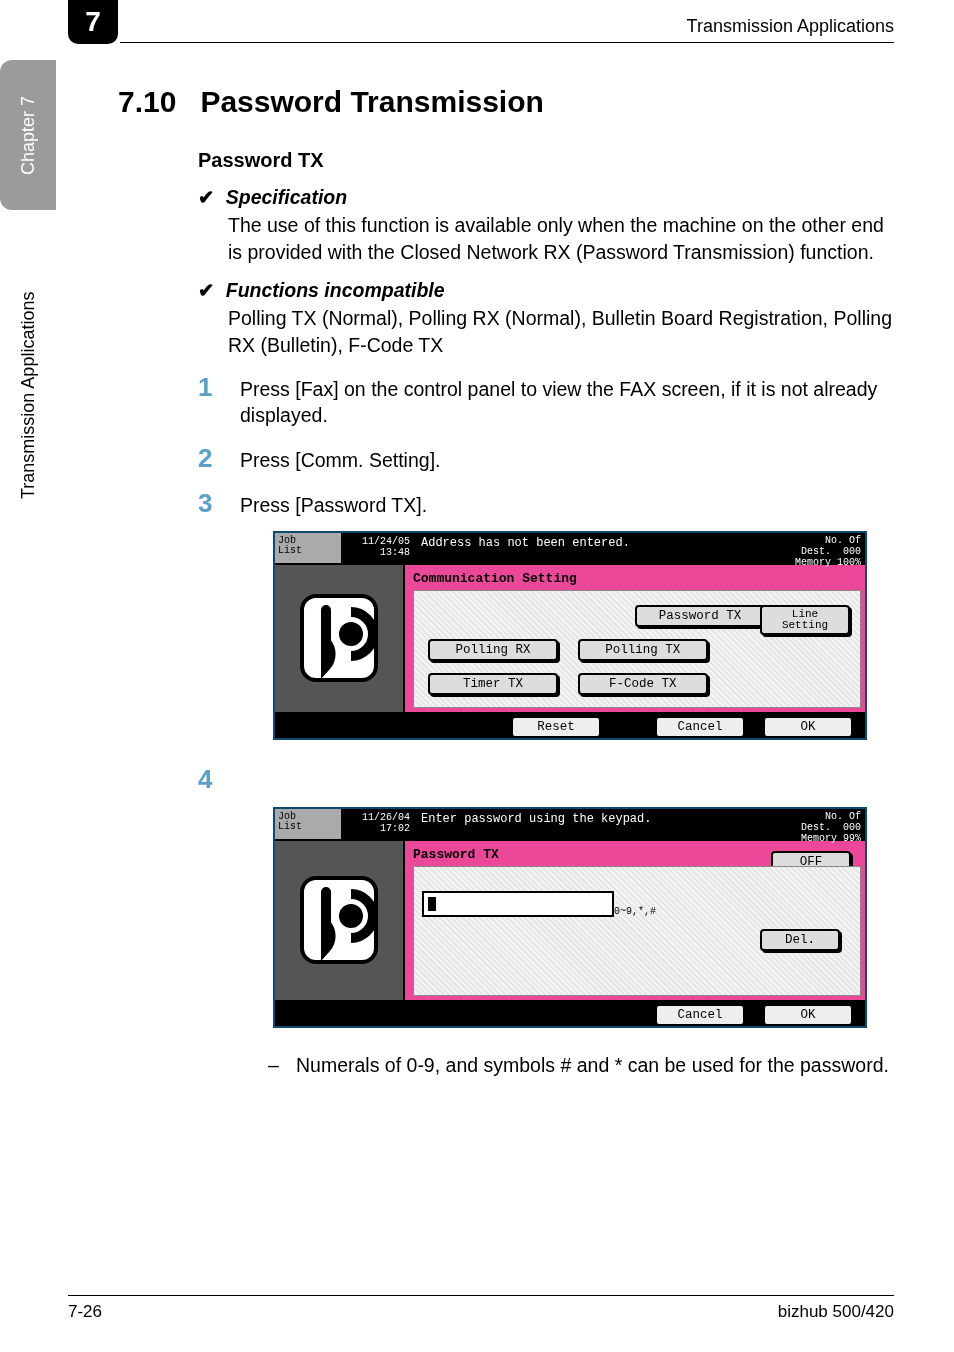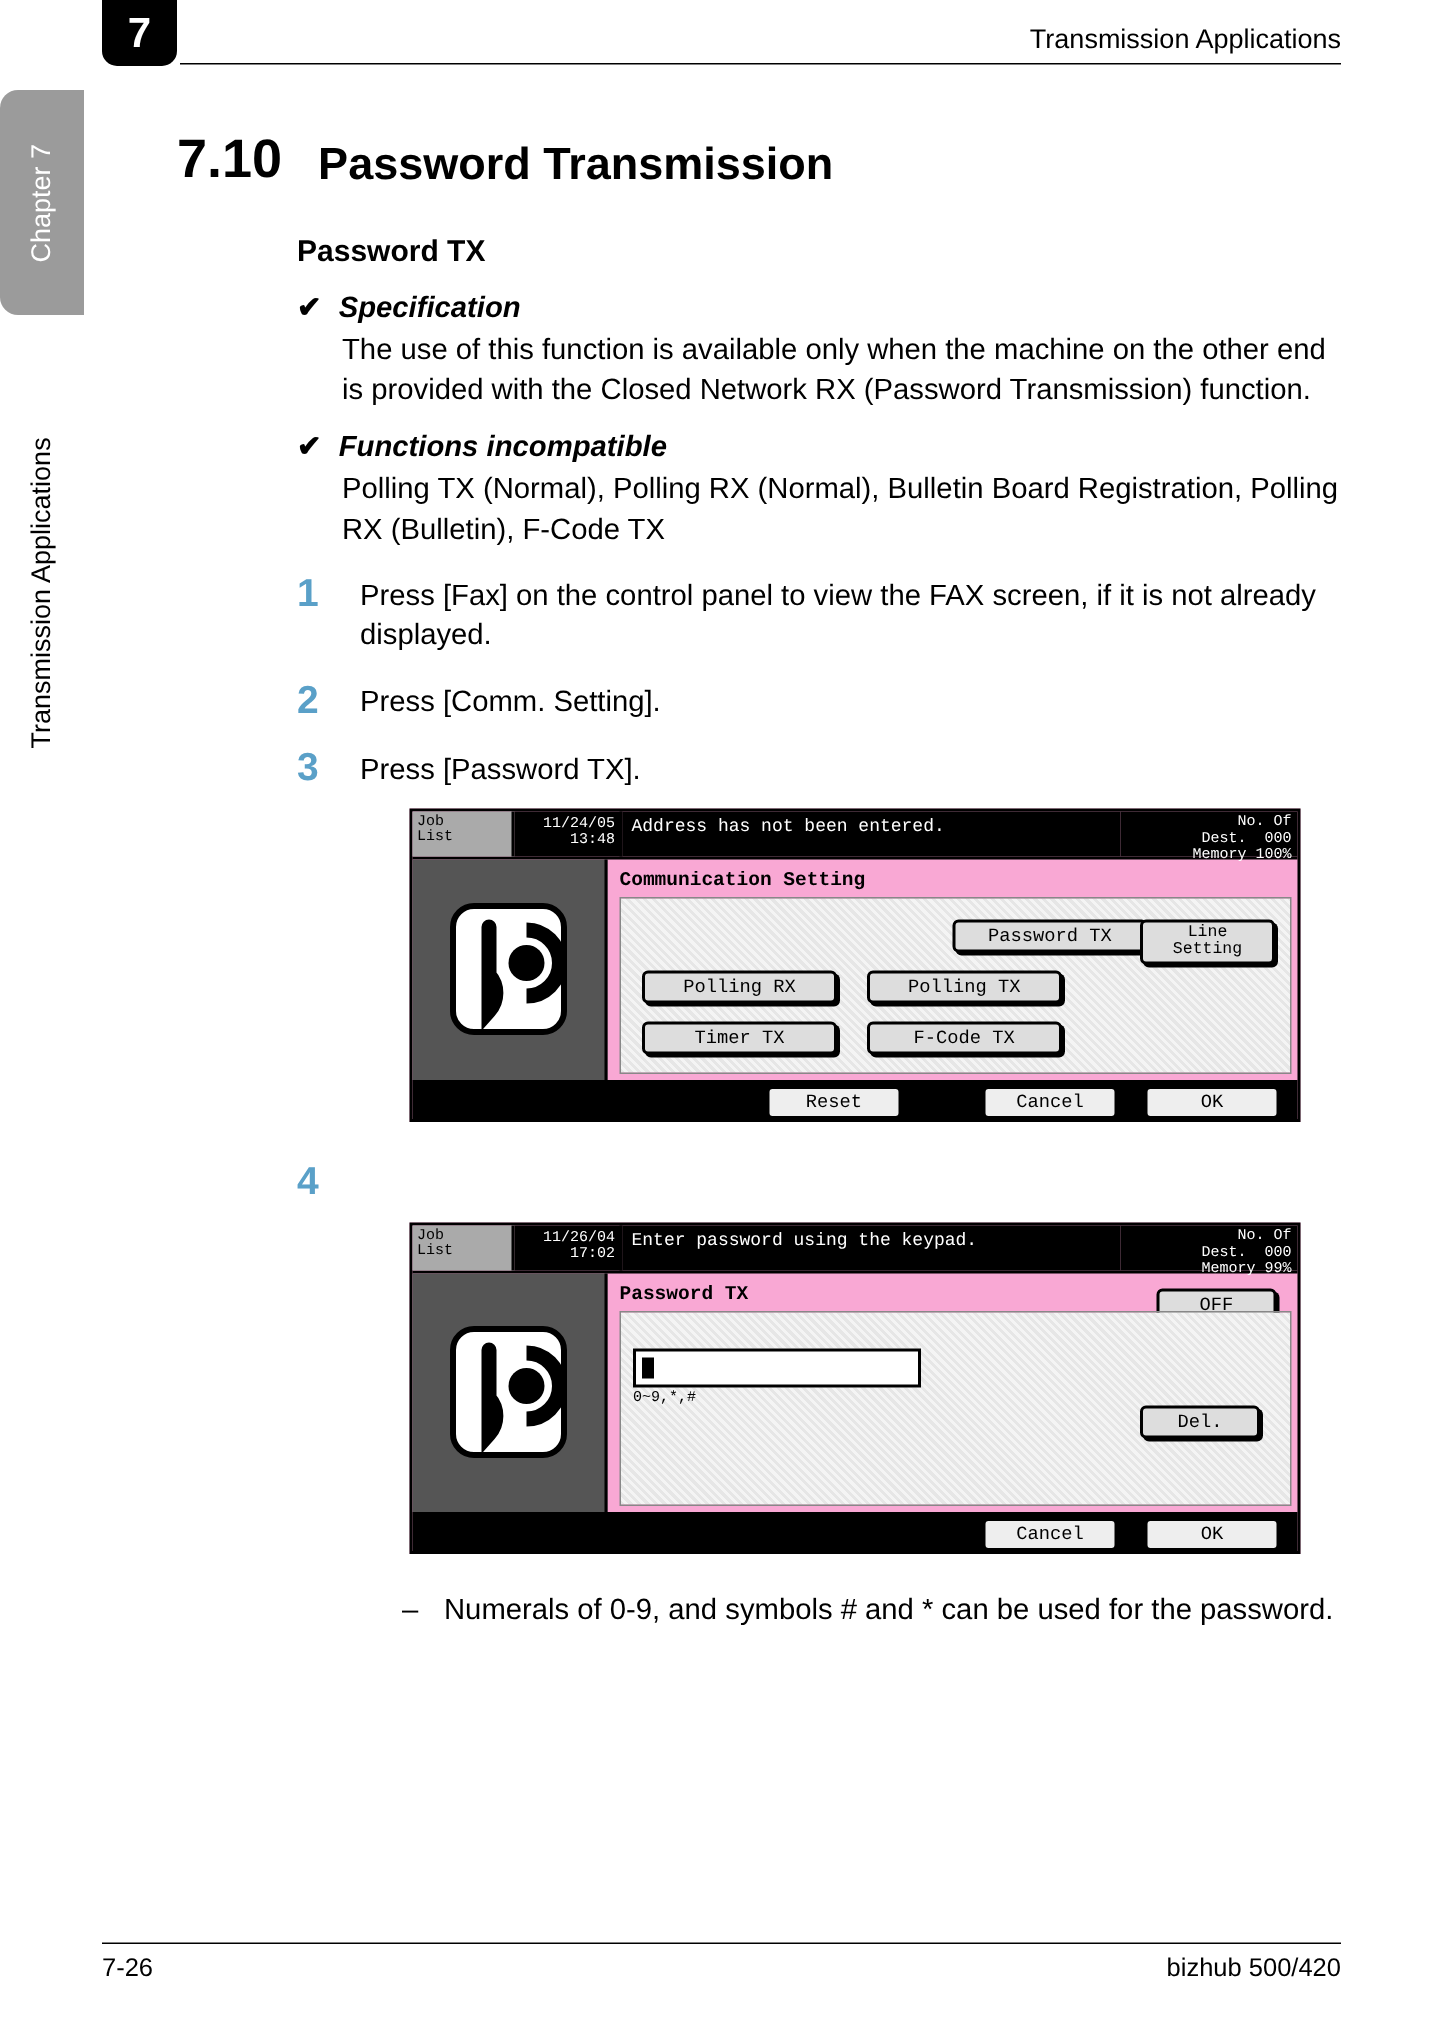--- a/index.html
+++ b/index.html
@@ -83,21 +83,21 @@
     right: 60px;
     top: 85px;
   }
   .h-title {
     display: flex;
     align-items: flex-end;
     gap: 24px;
     margin-bottom: 30px;
   }
   .h-num {
-    font-size: 36px;
+    font-size: 30px;
     font-weight: bold;
   }
   .h-text {
     font-size: 30px;
     font-weight: bold;
   }
   .subhead {
     font-size: 20px;
     font-weight: bold;
     margin: 4px 0 12px 80px;
@@ -145,24 +145,24 @@
     margin: 10px 0 0 150px;
     font-size: 19.5px;
     line-height: 1.35;
     display: flex;
   }
   .dash-line .dash { width: 28px; flex: 0 0 28px; }
   
   .lcd {
     width: 590px;
     margin: 12px 0 24px 155px;
-    border: 2px solid #000000;
+    border: 2px solid #0c4a6e;
     font-family: "Courier New", monospace;
     font-size: 13px;
-    background: #f9a8d4;
+    background: #ec4899;
   }
   .lcd .top {
     display: flex;
     height: 30px;
     border-bottom: 2px solid #000;
   }
   .lcd .joblist {
     width: 60px;
     background: #aaa;
     color: #000;
@@ -254,22 +254,22 @@
     display: flex;
     justify-content: flex-end;
     align-items: flex-start;
     padding-right: 6px;
     gap: 6px;
   }
   .lcd .bottombar .lcd-btn { background:#eee; box-shadow:none; }
   .lcd .bottombar .spacer { flex:1; }
   .lcd .pw-box {
     display:flex;
-    flex-direction: column;
-    align-items: flex-start;
+    flex-direction: row;
+    align-items: flex-end;
     margin-top: 14px;
   }
   .lcd .pw-field {
     width: 180px; height: 22px; border:2px solid #000; background:#fff;
     display:flex; align-items:center; padding:0 4px;
   }
   .lcd .cursor { width:8px; height:14px; background:#000; }
   .lcd .hint { font-size: 10px; color:#000; margin-top:2px; }
   .lcd .off-btn { position:absolute; right:8px; top:6px; }
   .lcd .del-btn { position:absolute; right:8px; top:56px; }

